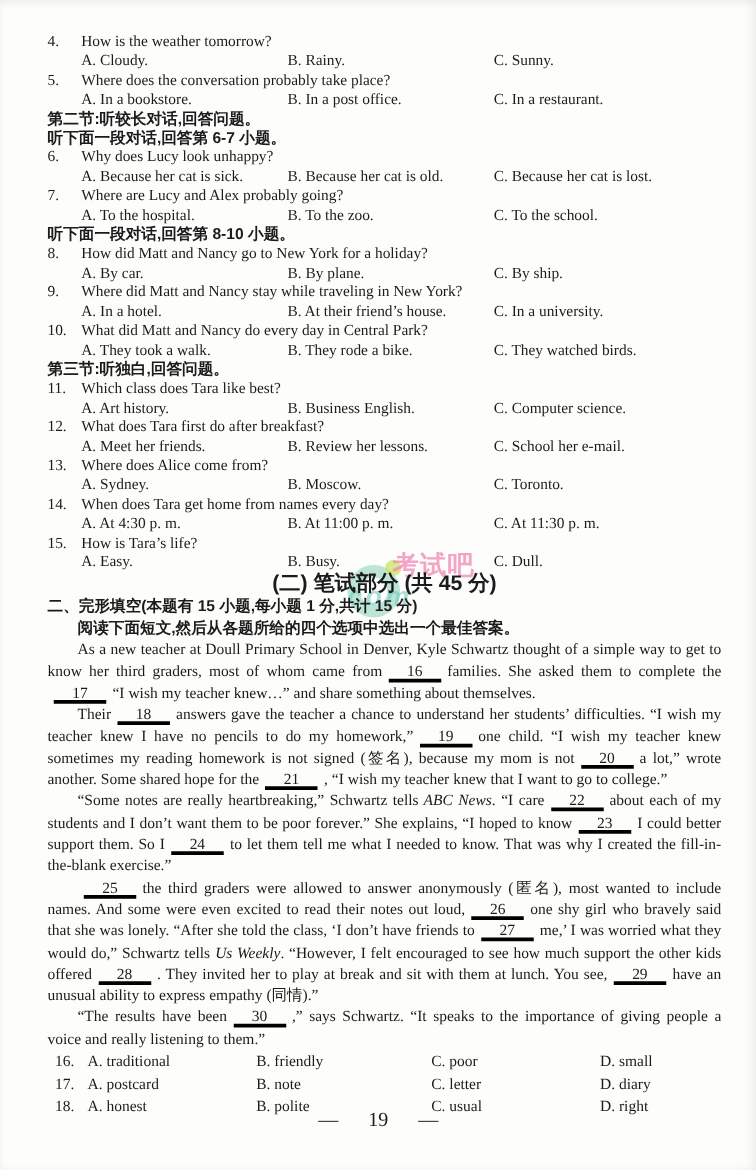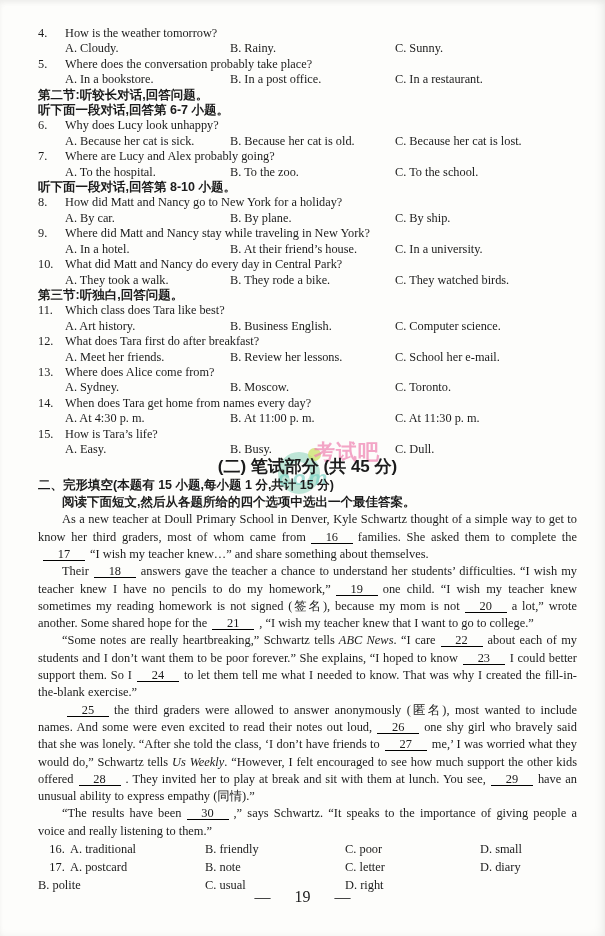--- a/index.html
+++ b/index.html
@@ -36,30 +36,30 @@
     font-weight:bold; font-size:12.5px; line-height:17px;
     font-family:"Liberation Sans","DejaVu Sans",sans-serif;
   }
   .cloze-instruction { padding-left:24px; }
   .passage p {
     margin:0; font-size:12.4px; line-height:17.3px;
     text-align:justify; text-indent:24px;
   }
   .blank {
     display:inline-block; min-width:42px; text-align:center;
-    border-bottom:1px solid #000000; margin:0 5px; line-height:12px;
+    border-bottom:3px solid #000000; margin:0 5px; line-height:12px;
     text-indent:0;
   }
   .it { font-style:italic; margin-left:4px; }
 
   .copts {
     display:grid; grid-template-columns:167px 140px 135px 1fr;
     font-size:12.4px; line-height:18px;
   }
-  .cno { display:inline-block; width:26px; padding-left:6px;text-align:center; }
+  .cno { display:inline-block; width:26px; padding-left:6px; }
 
   
   .footer {
     position:absolute; top:888px; left:0; width:605px;
     text-align:center; font-size:16px; z-index:1;
   }
   .footer span { margin:0 12px; }
 
   
   .watermark { position:absolute; left:250px; top:438px; width:170px; height:62px; z-index:0; }
@@ -271,20 +271,21 @@
         <span>C. poor</span>
         <span>D. small</span>
       </div>
       <div class="copts">
         <span><span class="cno">17.</span><span>A. postcard</span></span>
         <span>B. note</span>
         <span>C. letter</span>
         <span>D. diary</span>
       </div>
       <div class="copts">
+        <span><span class="cno">18.</span><span>A. honest</span></span>
         <span>B. polite</span>
         <span>C. usual</span>
         <span>D. right</span>
       </div>
     </div>
 
   </div>
 
   <div class="footer">
     <span>—</span><span>19</span><span>—</span>

